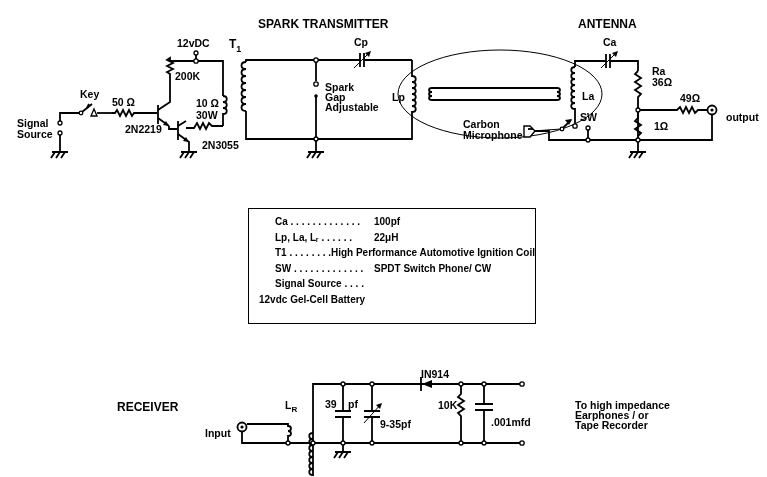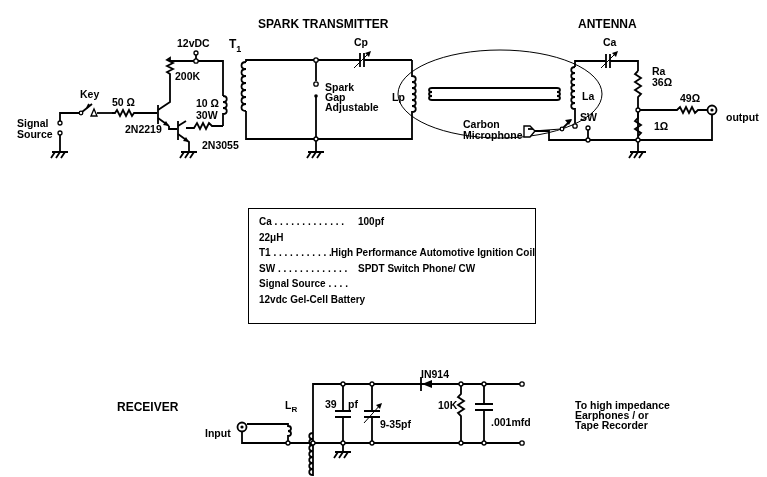--- a/index.html
+++ b/index.html
@@ -9,21 +9,21 @@
   .lbl { font-family: "Liberation Sans", sans-serif; font-weight: bold; fill: #000; }
   .title { font-size: 12px; }
   .small { font-size: 10.5px; }
   .w { stroke: #000; stroke-width: 1.8; fill: none; }
   .thin { stroke: #000; stroke-width: 1; fill: none; }
   .node { fill: #fff; stroke: #000; stroke-width: 1.3; }
   .dot { fill: #000; }
   #legend { position: absolute; left: 248px; top: 208px; width: 288px; height: 116px;
             border: 1.5px solid #000; box-sizing: border-box; padding: 5px 0 0 10px; }
   .lrow { display: flex; font-size: 10px; font-weight: bold; height: 15.5px; line-height: 15.5px; white-space: nowrap; }
-  .lkey { width: 99px; overflow: hidden; }
+  .lkey { width: 99px; overflow: hidden; margin-left: 16px; }
   .lval { flex: 1; }
 </style>
 </head>
 <body>
 
 <svg width="767" height="477" viewBox="0 0 767 477">
 
   <text class="lbl title" x="258" y="28">SPARK TRANSMITTER</text>
   <text class="lbl title" x="578" y="28">ANTENNA</text>
   <text class="lbl title" x="117" y="411">RECEIVER</text>
@@ -232,20 +232,21 @@
     <text class="lbl small" x="575" y="429">Tape Recorder</text>
   </g>
 </svg>
 
 <div id="legend">
   <div class="lrow">
       <span class="lkey">Ca . . . . . . . . . . . . .</span>
       <span class="lval">100pf</span>
     </div>
   <div class="lrow">
+      <span class="lkey">Lp, La, Lᵣ . . . . . .</span>
       <span class="lval">22μH</span>
     </div>
   <div class="lrow">
       <span class="lkey">T1 . . . . . . . . . . . . . .</span>
       <span class="lval">High Performance Automotive Ignition Coil</span>
     </div>
   <div class="lrow">
       <span class="lkey">SW . . . . . . . . . . . . .</span>
       <span class="lval">SPDT Switch Phone/ CW</span>
     </div>

